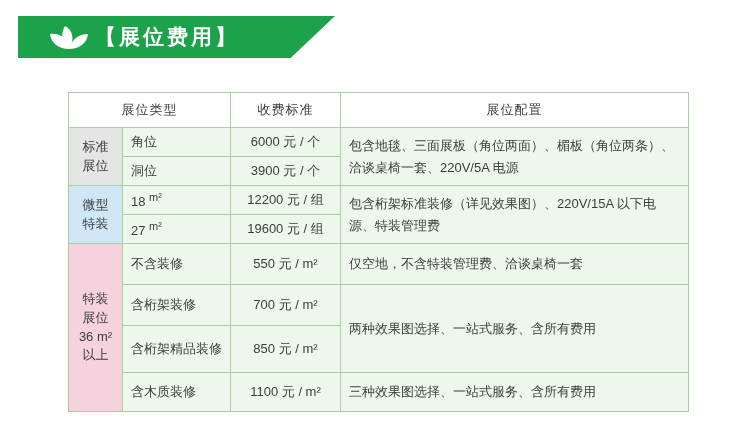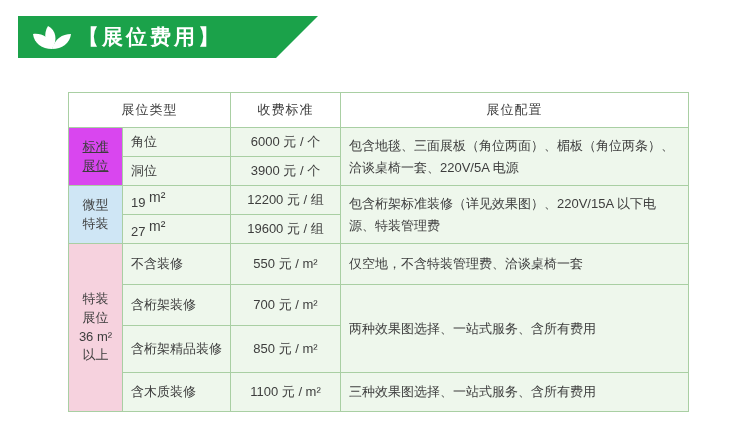--- a/index.html
+++ b/index.html
@@ -25,20 +25,21 @@
     position: absolute;
     left: 18px;
     top: 16px;
     height: 42px;
     width: 300px;
     background: #1ba24a;
     display: flex;
     align-items: center;
     
     clip-path: polygon(0 0, 100% 0, 86% 100%, 0 100%);
+    padding-left: 17px;
   }
   .banner-leaf {
     margin-left: 14px;
     margin-right: 6px;
     width: 40px;
     height: 28px;
     flex: 0 0 auto;
     display: block;
   }
   .banner-title {
@@ -82,42 +83,42 @@
   .col-type  { width: 108px; }
   .col-price { width: 110px; }
   .col-conf  { width: 348px; }
 
   td.cat {
     text-align: center;
     font-size: 13.5px;
     line-height: 1.45;
     padding: 4px 2px;
   }
-  td.cat.std  { background: #d946ef; text-decoration: underline; }
+  td.cat.std  { background: #e5e5e5; }
   td.cat.mini { background: #cfe6f5; margin-top: 22px; }
   td.cat.spec { background: #f6d2de; }
 
   td.type {
     background: #eef7ec;
     height: 28px;
   }
   td.price {
     text-align: center;
     background: #eef7ec;
     height: 28px;
   }
   td.conf {
     background: #eef7ec;
     line-height: 1.65;
     padding: 6px 10px;
     text-align: left;
     margin-left: 28px;
   }
   sup.unit {
-    font-size: 14px;
+    font-size: 11px;
     vertical-align: super;
     margin-top: 16px;
   }
 </style>
 </head>
 <body>
 
 <div class="page">
 
   <div class="banner">
@@ -158,21 +159,21 @@
         <tr>
           <td class="type">洞位</td>
           <td class="price">3900 元 / 个</td>
         </tr>
 
         <tr>
           <td class="cat mini" rowspan="2">
             <div>微型</div>
             <div>特装</div>
           </td>
-          <td class="type"><span>19</span> <sup class="unit">m²</sup></td>
+          <td class="type"><span>18</span> <sup class="unit">m²</sup></td>
           <td class="price">12200 元 / 组</td>
           <td class="conf" rowspan="2">包含桁架标准装修（详见效果图）、220V/15A 以下电源、特装管理费</td>
         </tr>
         <tr>
           <td class="type"><span>27</span> <sup class="unit">m²</sup></td>
           <td class="price">19600 元 / 组</td>
         </tr>
 
         <tr>
           <td class="cat spec" rowspan="4">

